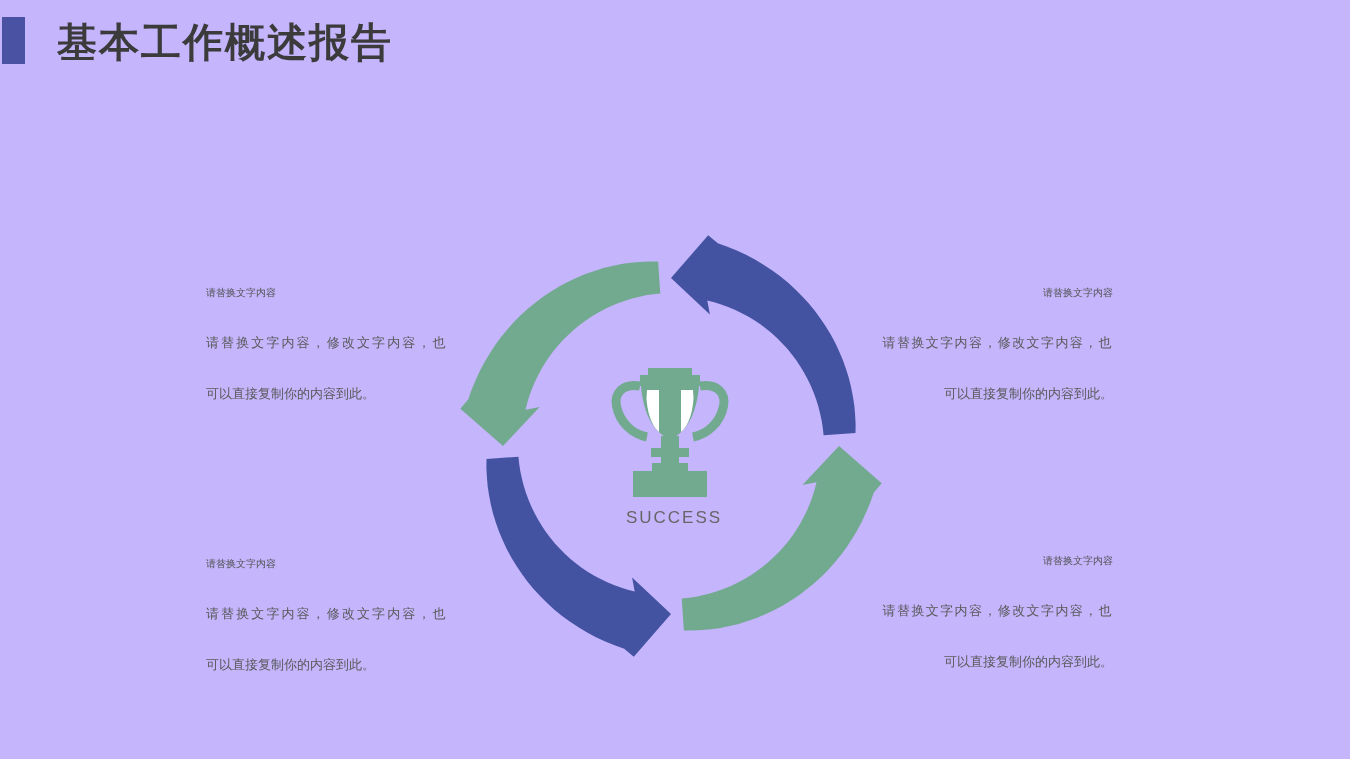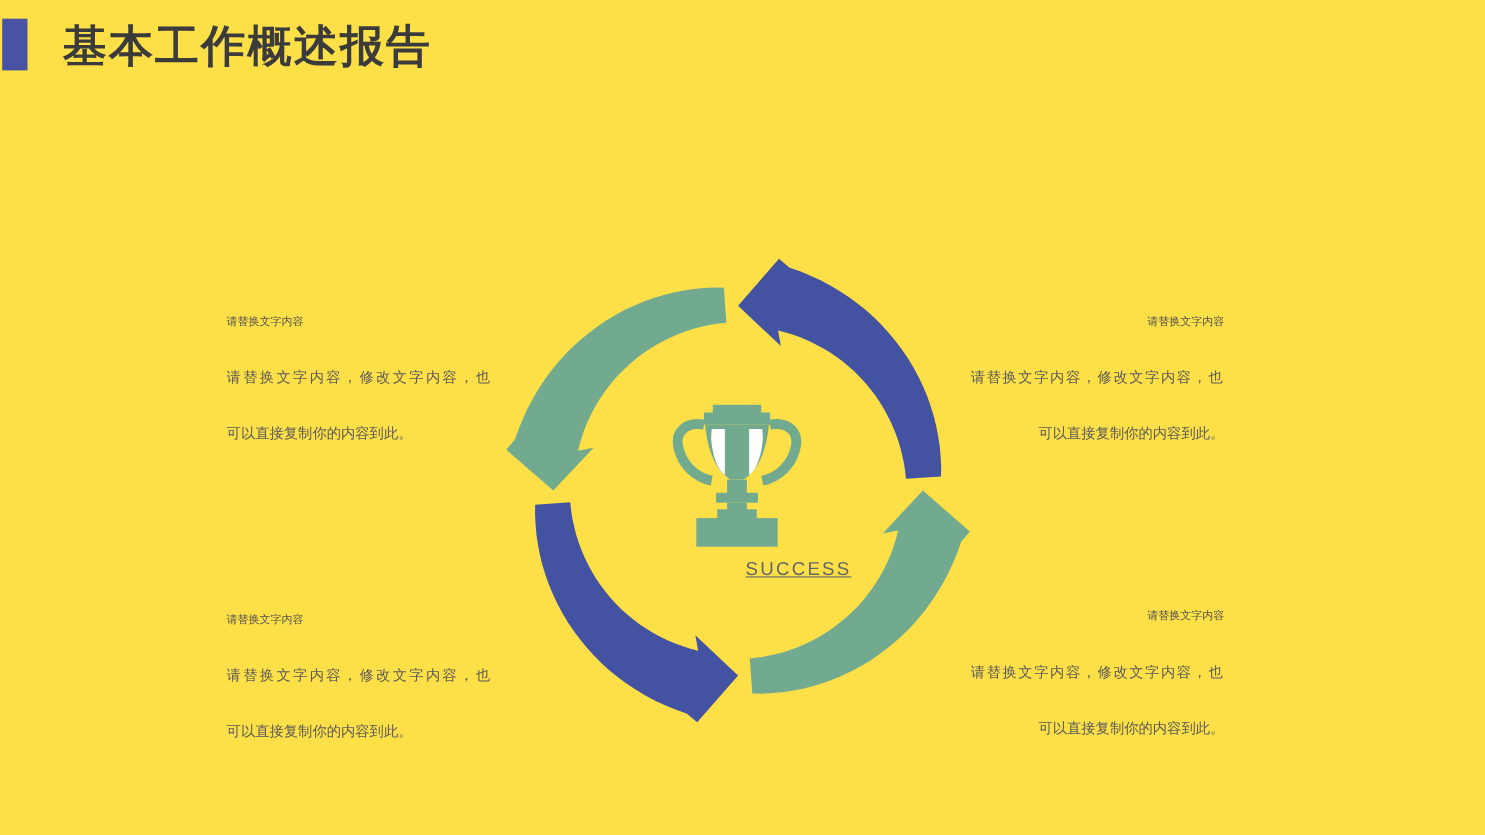--- a/index.html
+++ b/index.html
@@ -7,42 +7,41 @@
     --blue:#4452A2;
     --accent:#4A52A3;
   }
   *{box-sizing:border-box;margin:0;padding:0;}
   html,body{width:1350px;height:759px;}
   body{
     font-family:"Liberation Sans","DejaVu Sans",sans-serif;
     background:#fff;
   }
   .slide{
-    position:relative;width:1350px;height:759px;background:#fde047;overflow:hidden;
+    position:relative;width:1350px;height:759px;background:#c4b5fd;overflow:hidden;
   }
   .accent-bar{
     position:absolute;left:2px;top:17px;width:23px;height:47px;
     background:var(--accent);
   }
   .slide-title{
     position:absolute;left:57px;top:20px;
     font-size:40px;line-height:44px;font-weight:600;
     color:#3B3B3B;letter-spacing:2px;white-space:nowrap;
   }
   .diagram-svg{
     position:absolute;left:440px;top:215px;width:470px;height:470px;
   }
   .gfill{fill:var(--green);}
   .gstroke{stroke:var(--green);stroke-width:9;fill:none;}
   .wfill{fill:#ffffff;}
   .success-label{
     position:absolute;left:574px;top:508px;width:200px;
-    text-align:right;font-size:17px;letter-spacing:2px;color:#666666;
+    text-align:center;font-size:17px;letter-spacing:2px;color:#666666;
     white-space:nowrap;
-    text-decoration:underline;
   }
   .tblock{
     position:absolute;width:246px;
   }
   .tblock .tb-heading{
     font-size:10px;line-height:18px;color:#525252;margin-bottom:9px;
     white-space:nowrap;
   }
   .tblock .tb-body{
     font-size:13px;line-height:20px;color:#5A5A5A;

